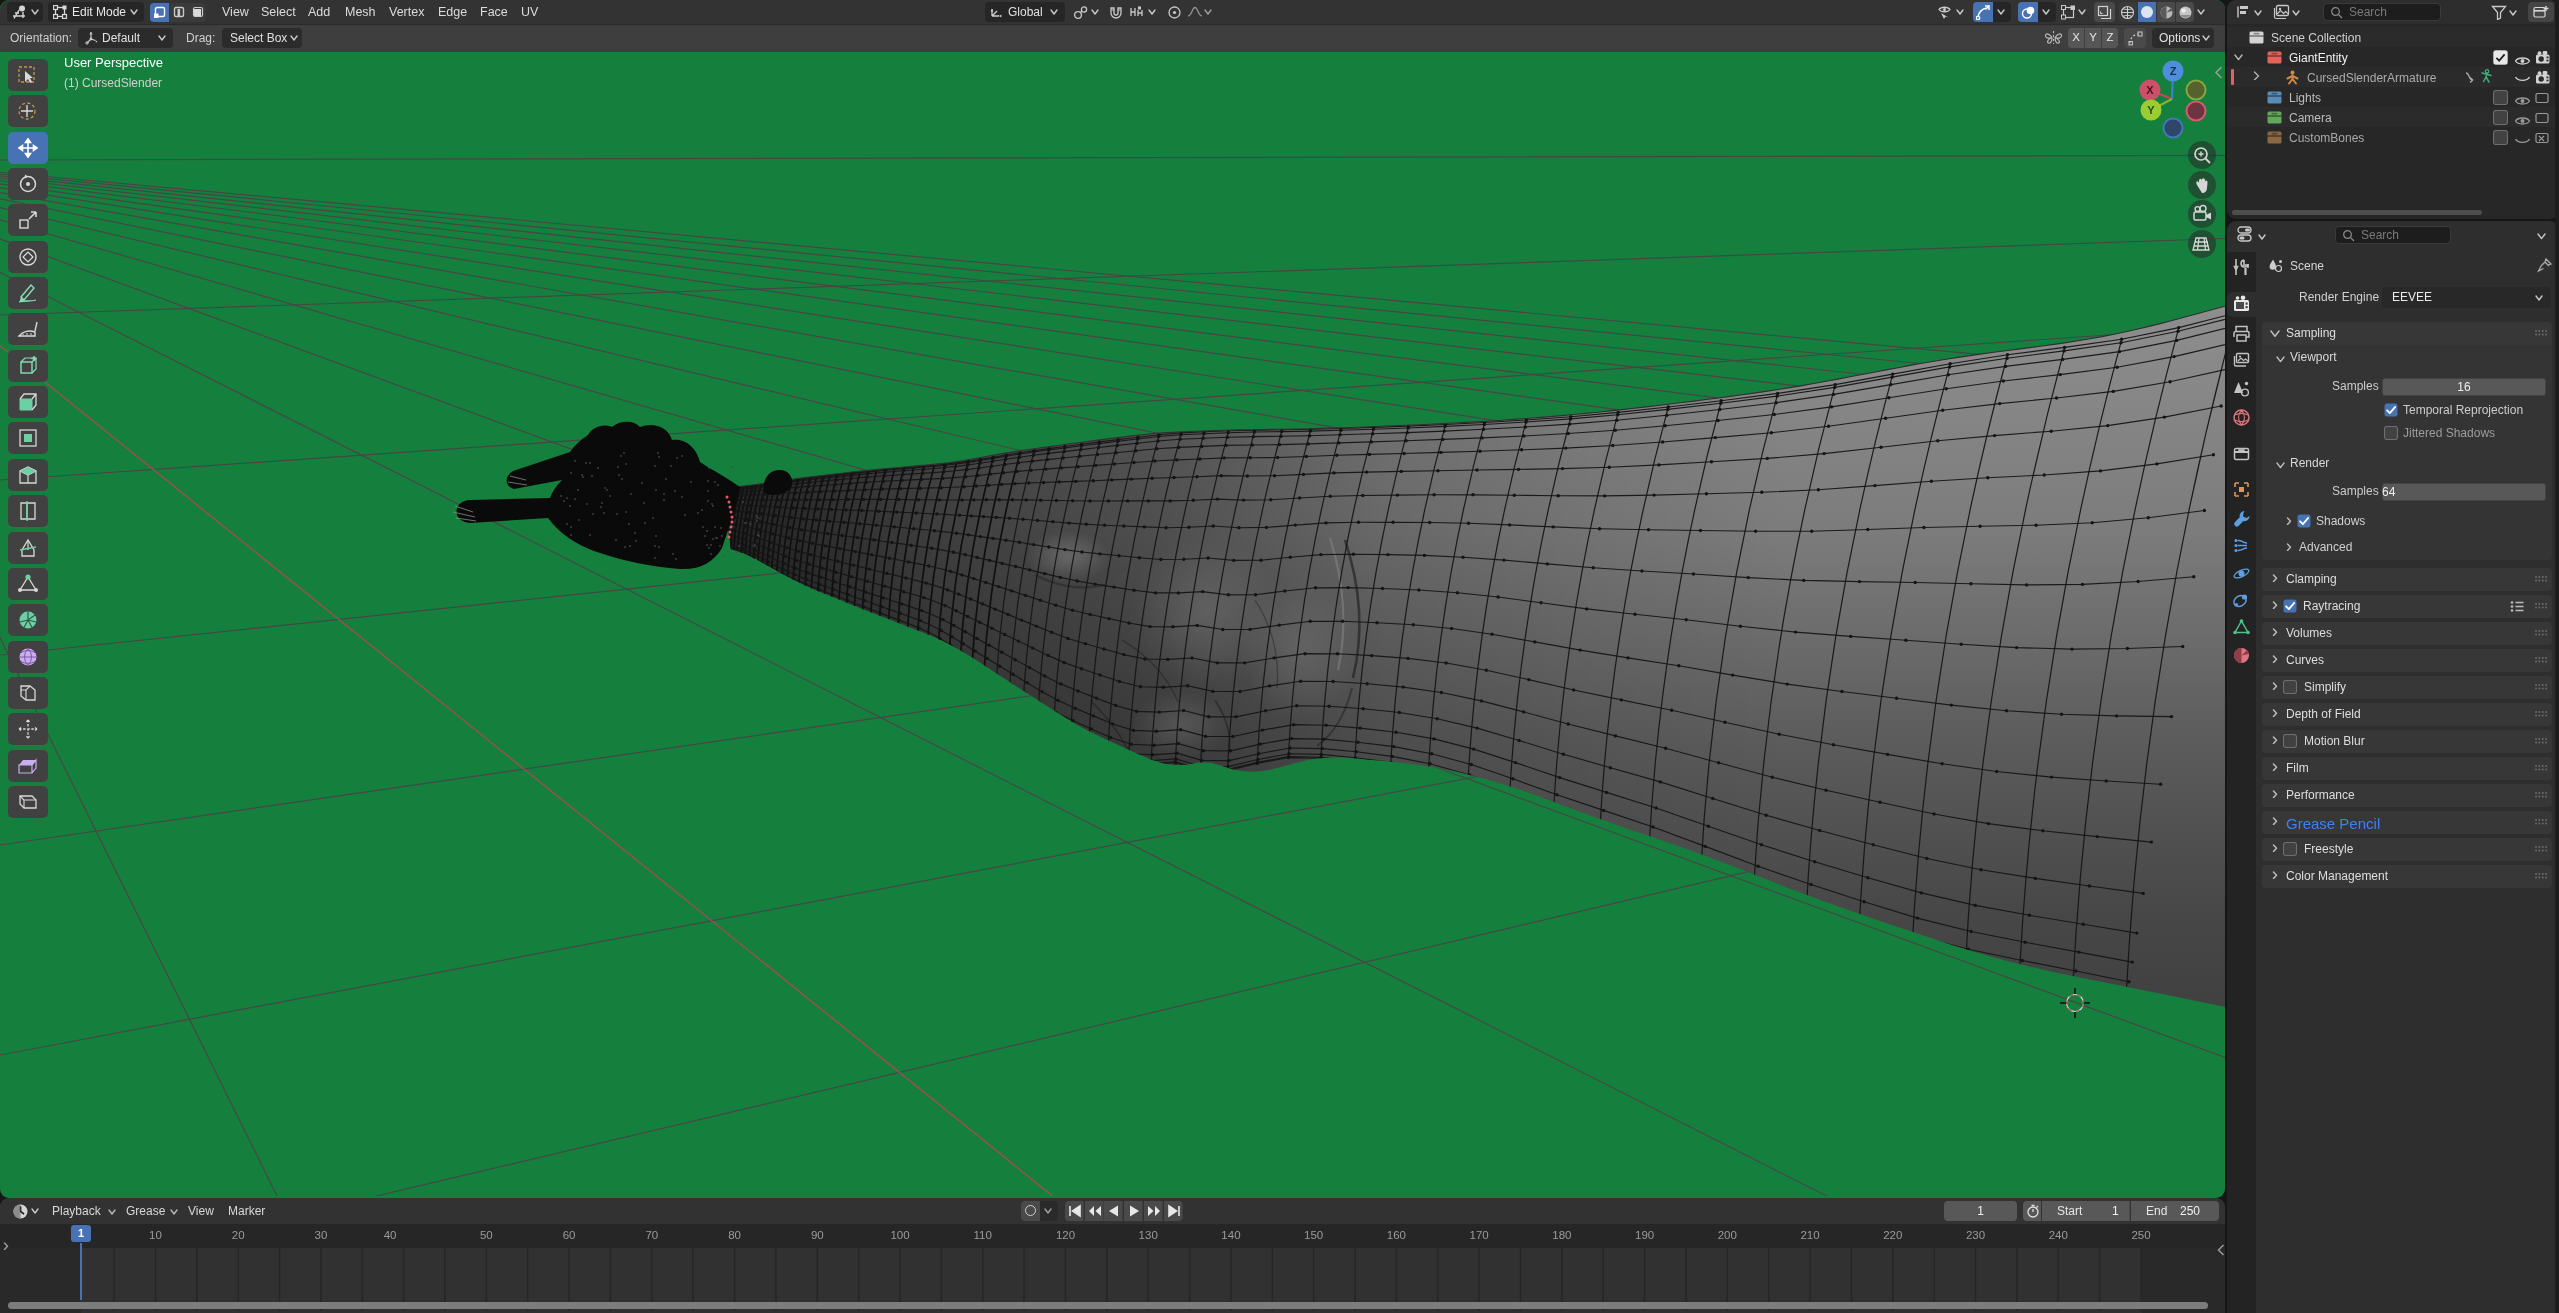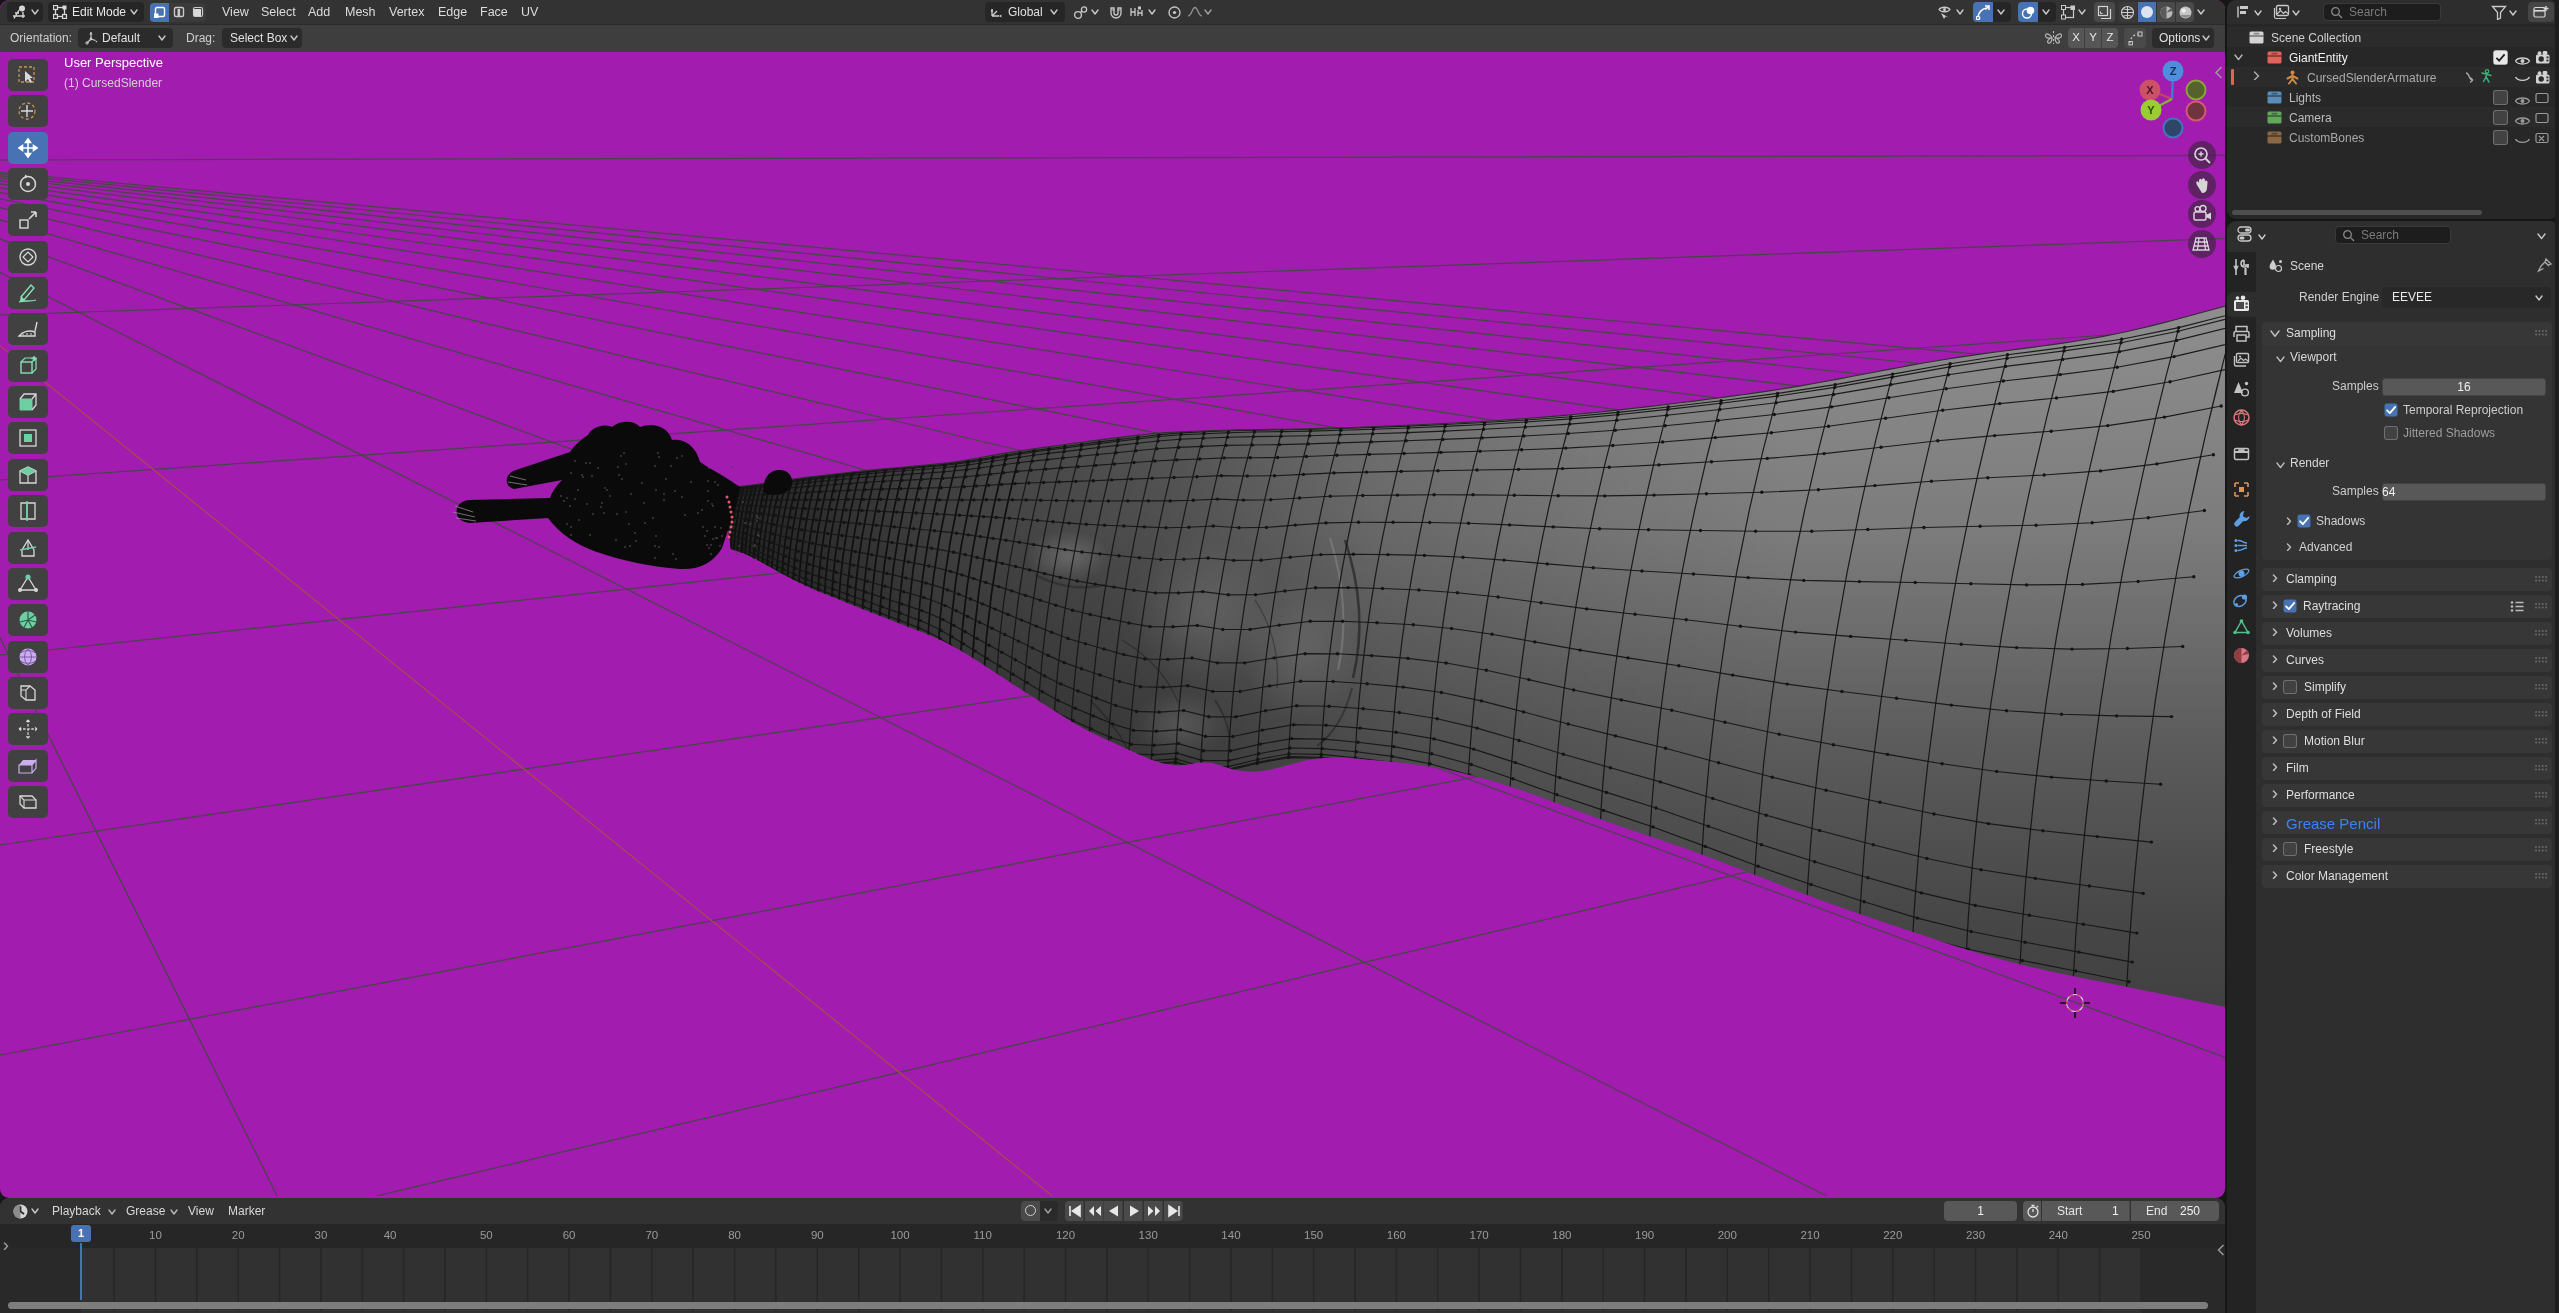--- a/index.html
+++ b/index.html
@@ -1,19 +1,19 @@
 <!DOCTYPE html>
 <html><head><meta charset="utf-8">
 <style>
 * { margin:0; padding:0; box-sizing:border-box; }
 html,body { width:2559px; height:1313px; background:#161616; overflow:hidden;
   font-family:"Liberation Sans", sans-serif; }
 #stage { position:absolute; left:0; top:0; width:2559px; height:1313px; }
 .vp { position:absolute; left:0; top:0; width:2225px; height:1198px;
-  background:#a21caf; border-radius:9px; overflow:hidden; }
+  background:#15803d; border-radius:9px; overflow:hidden; }
 </style></head>
 <body>
 <div id="stage">
   <div class="vp">
     <svg width="2225" height="1313" viewBox="0 0 2225 1313" style="position:absolute;left:0;top:0">
 <defs>
 <linearGradient id="armg" x1="0" y1="290" x2="0" y2="1015" gradientUnits="userSpaceOnUse">
  <stop offset="0" stop-color="#8f8f8f"></stop>
             <stop offset="0.33" stop-color="#7c7c7c"></stop>
  <stop offset="0.62" stop-color="#5c5c5c"></stop>

